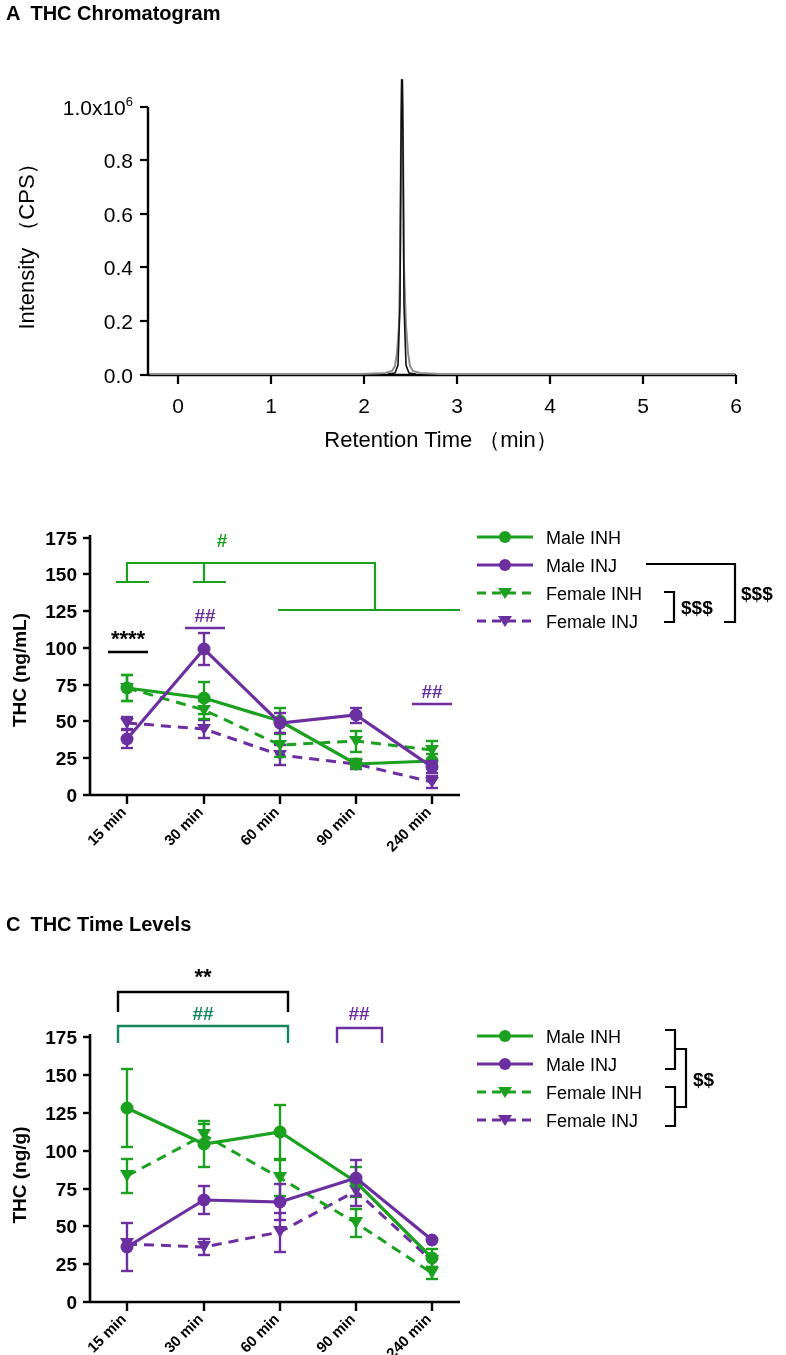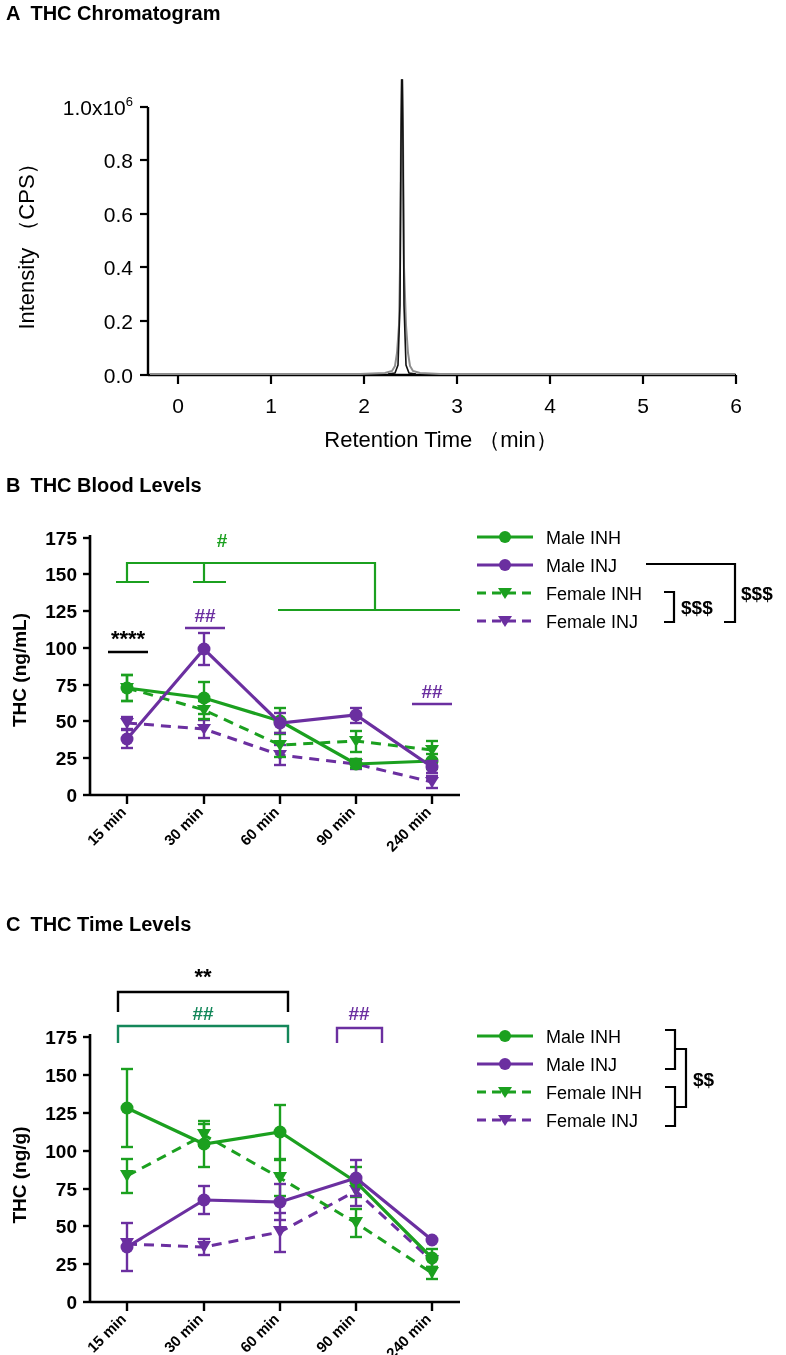--- a/index.html
+++ b/index.html
@@ -79,23 +79,20 @@
       <text class="tick-lbl" x="736" y="378" text-anchor="middle">6</text>
 
       <polyline fill="none" stroke="#8d8d8d" stroke-width="2" points="150,339 270,339 360,339 385,338 392,336 395,331 397,318 399,290 400,232 401,100 402,44 403,100 404,232 406,290 408,318 410,331 413,336 420,338 440,339 460,339 550,339 640,339 735,339"></polyline>
       <polyline fill="none" stroke="#111111" stroke-width="1.6" points="388,339 395,338 398,330 400,270 401,110 401.6,45 402.4,45 403,110 404,270 406,330 409,338 416,339"></polyline>
 
       <text class="ax-title" x="441" y="412" text-anchor="middle"><tspan>Retention Time</tspan><tspan dx="6">（min）</tspan></text>
       <text class="ax-title" x="34" y="206" text-anchor="middle" transform="rotate(-90 34 206)"><tspan>Intensity</tspan><tspan dx="6">（CPS）</tspan></text>
     </svg>
   </div>
 
-  <div class="panel-head" style="left:6px;top:474px;">
-    <span class="pl">B</span><span>THC Blood Levels</span>
-  </div>
 
   <div class="panel" style="left:0px;top:510px;width:786px;height:350px;">
     <svg width="786" height="350" viewBox="0 0 786 350">
 
       <line x1="90" y1="25" x2="90" y2="285" stroke="#000" stroke-width="2.6"></line>
       <line x1="90" y1="285" x2="460" y2="285" stroke="#000" stroke-width="2.6"></line>
 
       <g>
         <line x1="83" y1="285" x2="90" y2="285" stroke="#000" stroke-width="2.4"></line>
         <line x1="83" y1="248" x2="90" y2="248" stroke="#000" stroke-width="2.4"></line>

